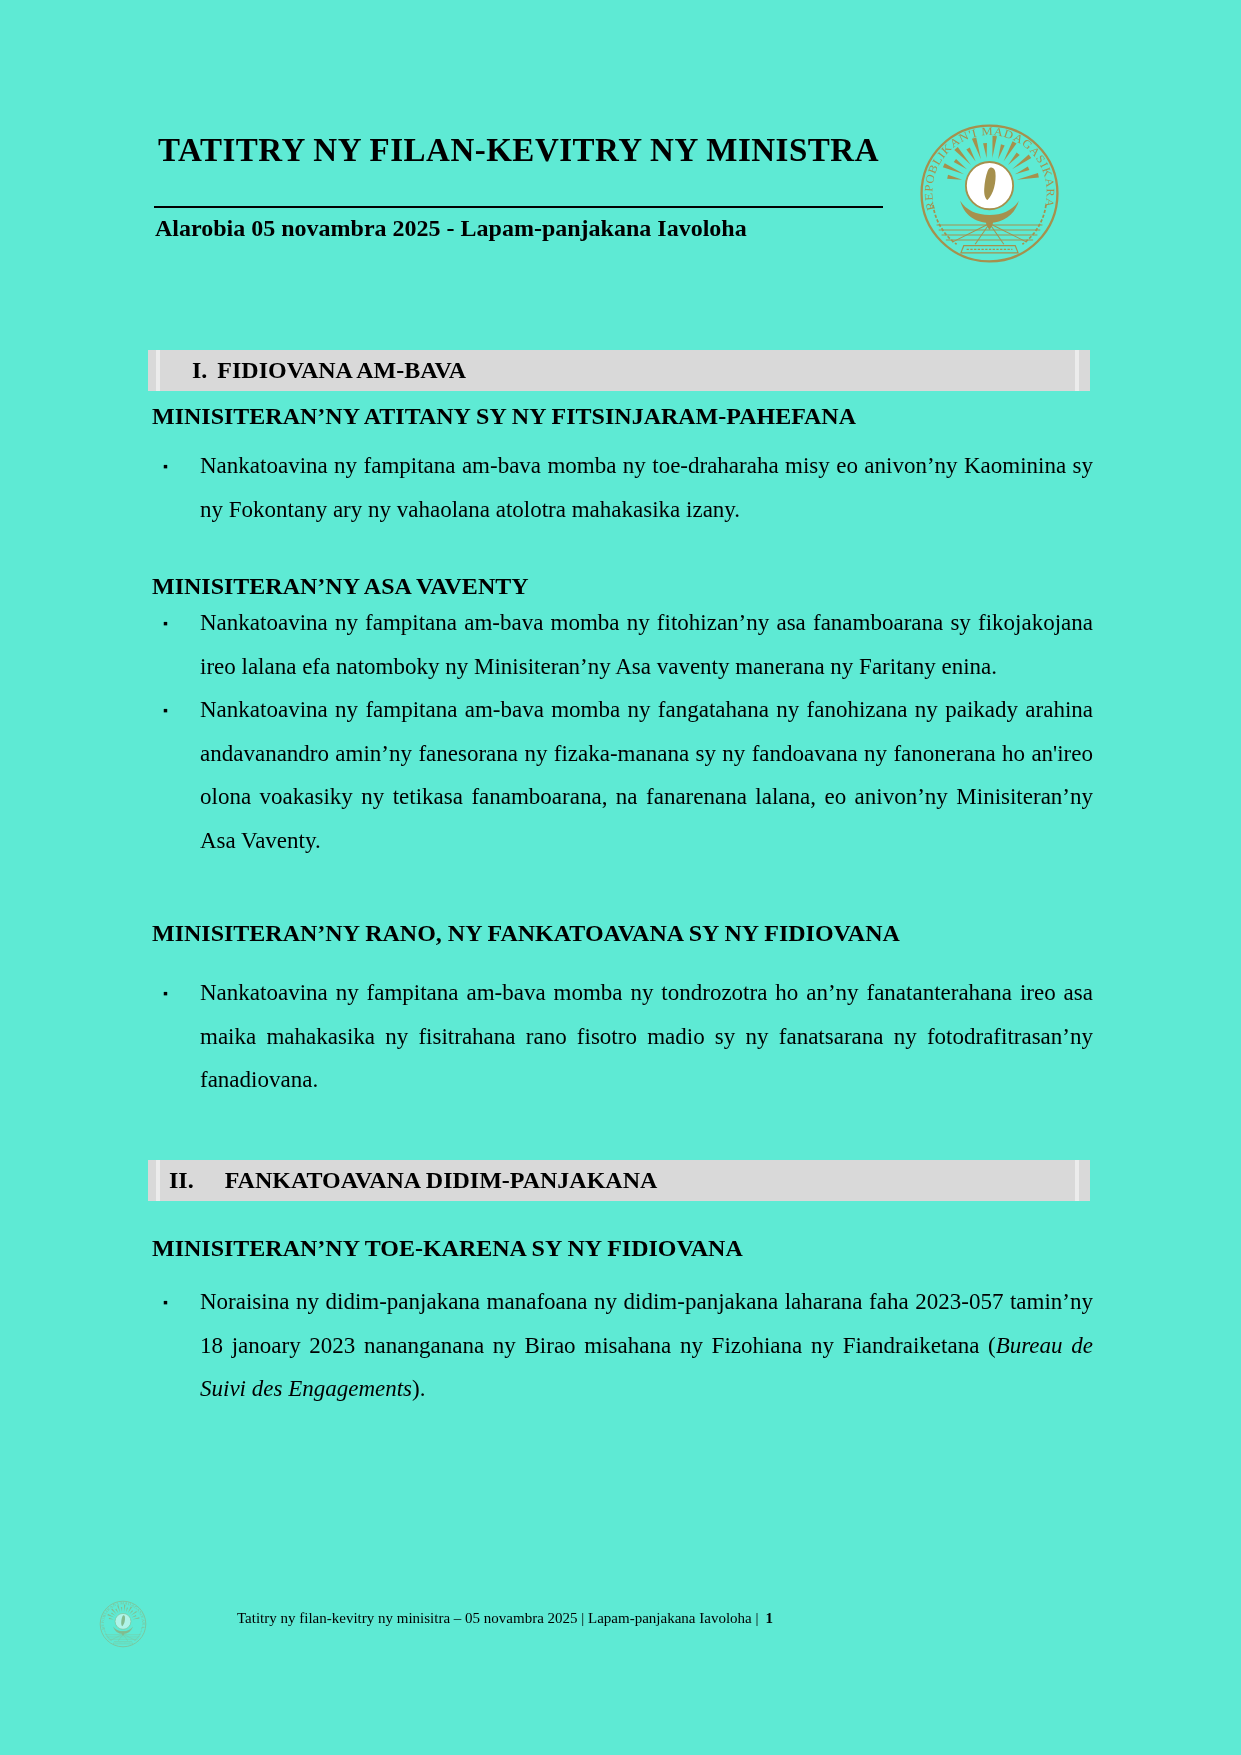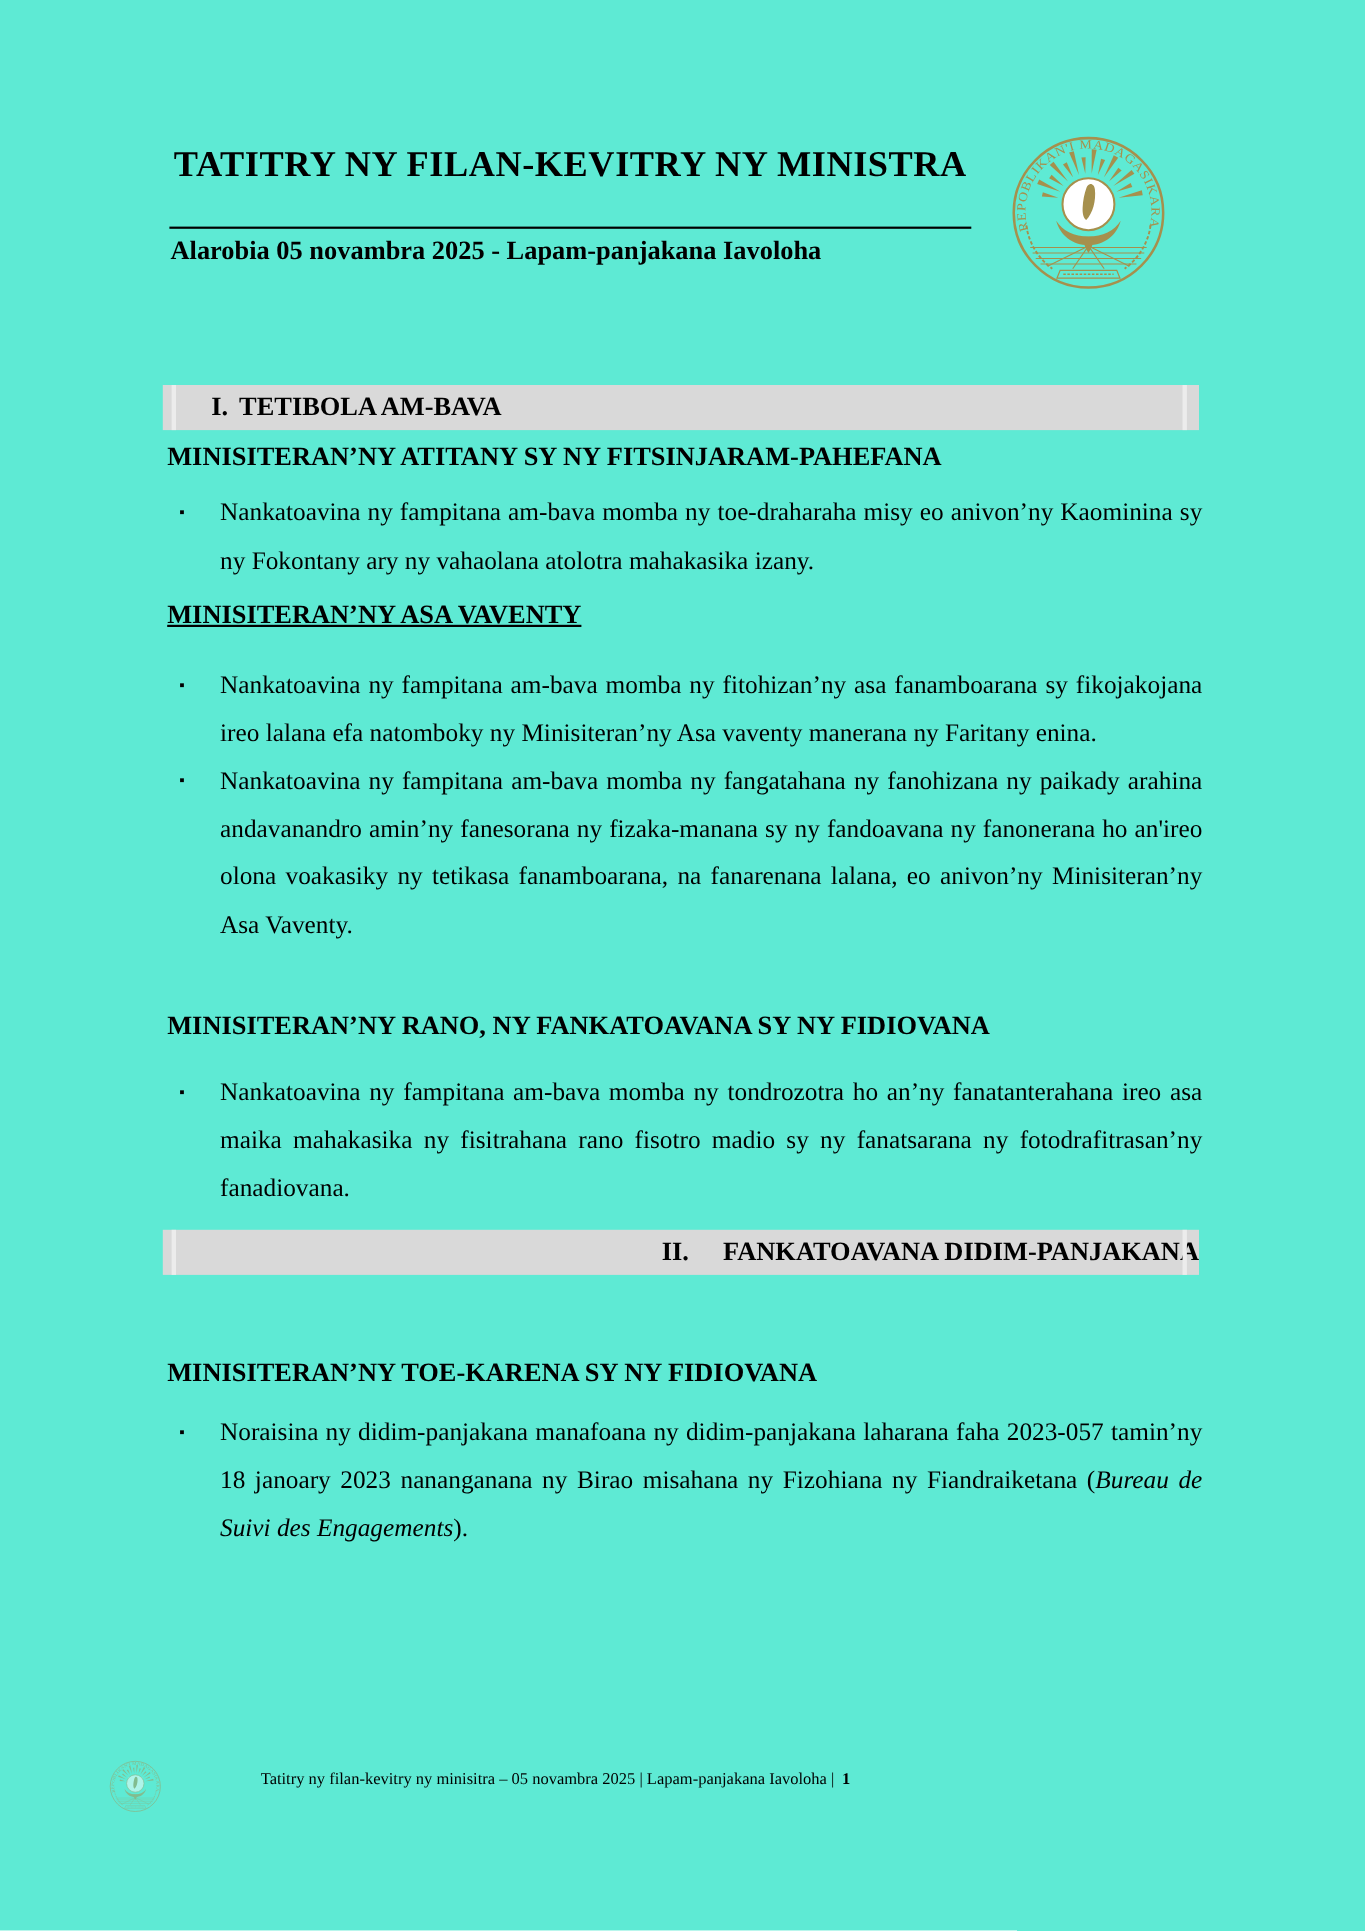--- a/index.html
+++ b/index.html
@@ -29,32 +29,32 @@
   .main-seal{left:918px;top:122px;width:143px;height:143px;}
   .footer-seal{left:99px;top:1600px;width:48px;height:48px;opacity:.5;}
   
   .section-bar{
     position:absolute;left:148px;width:942px;height:41px;
     background:#d9d9d9;
     font-size:24px;font-weight:bold;line-height:41px;
     box-sizing:border-box;white-space:nowrap;
   }
   .bar1{top:350px;padding-left:44px;}
-  .bar2{top:1118px;padding-left:21px;text-align:right;}
+  .bar2{top:1160px;padding-left:21px;}
   .bar1 .bar-num{margin-right:10px;}
   .bar2 .bar-num{margin-right:31px;}
   .notch{position:absolute;top:0;bottom:0;width:4px;background:#ececec;}
   .notch-l{left:8px;}
   .notch-r{right:11px;}
   
   .ministry-heading{
     position:absolute;left:152px;width:938px;
     font-size:24px;font-weight:bold;line-height:30px;white-space:nowrap;
   }
-  .h1{top:401px;} .h2{top:544px;text-decoration:underline;} .h3{top:918px;} .h4{top:1233px;}
+  .h1{top:401px;} .h2{top:571px;} .h3{top:918px;} .h4{top:1233px;}
   
   .bullet-list{position:absolute;left:152px;width:941px;}
   .ul1{top:444px;} .ul2{top:601px;} .ul3{top:971px;} .ul4{top:1280px;}
   .bullet-item{
     position:relative;padding-left:48px;
     font-size:23px;line-height:43.5px;
     text-align:justify;text-justify:inter-word;
     box-sizing:border-box;
   }
   .bullet-marker{
@@ -129,21 +129,21 @@
   <div class="doc-title">TATITRY NY FILAN-KEVITRY NY MINISTRA</div>
   <div class="title-rule"></div>
   <div class="doc-subtitle">Alarobia 05 novambra 2025 - Lapam-panjakana Iavoloha</div>
   <svg class="seal main-seal" viewBox="0 0 100 100">
     <use href="#seal-graphic"></use>
   </svg>
 
   <div class="section-bar bar1">
     <span class="notch notch-l"></span>
     <span class="notch notch-r"></span>
-    <span class="bar-num">I.</span><span class="bar-title">TETIBOLA AM-BAVA</span>
+    <span class="bar-num">I.</span><span class="bar-title">FIDIOVANA AM-BAVA</span>
   </div>
 
   <div class="ministry-heading h1">MINISITERAN’NY ATITANY SY NY FITSINJARAM-PAHEFANA</div>
   <div class="bullet-list ul1">
     <div class="bullet-item">
       <span class="bullet-marker">▪</span>
       <span>Nankatoavina ny fampitana am-bava momba ny toe-draharaha misy eo anivon’ny Kaominina sy ny Fokontany ary ny vahaolana atolotra mahakasika izany.</span>
     </div>
   </div>
 

